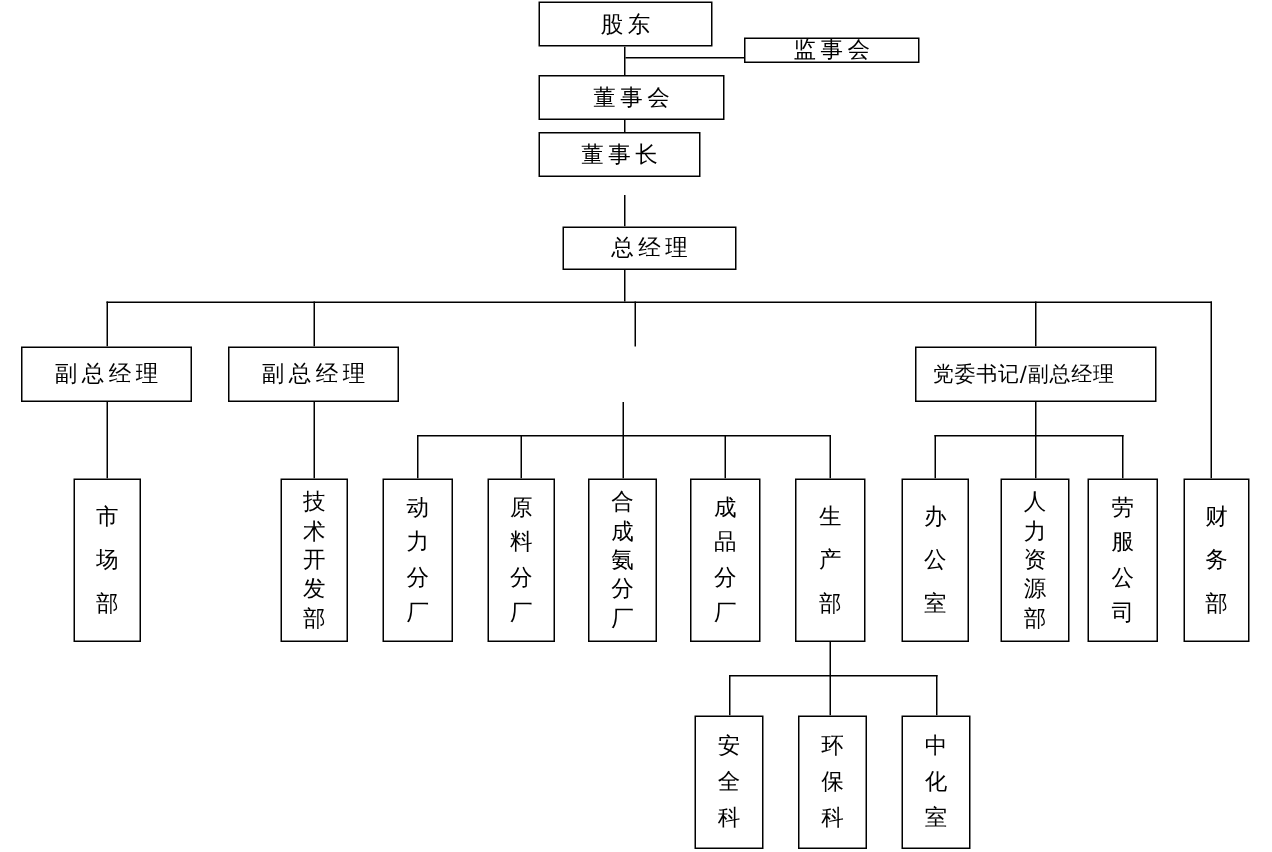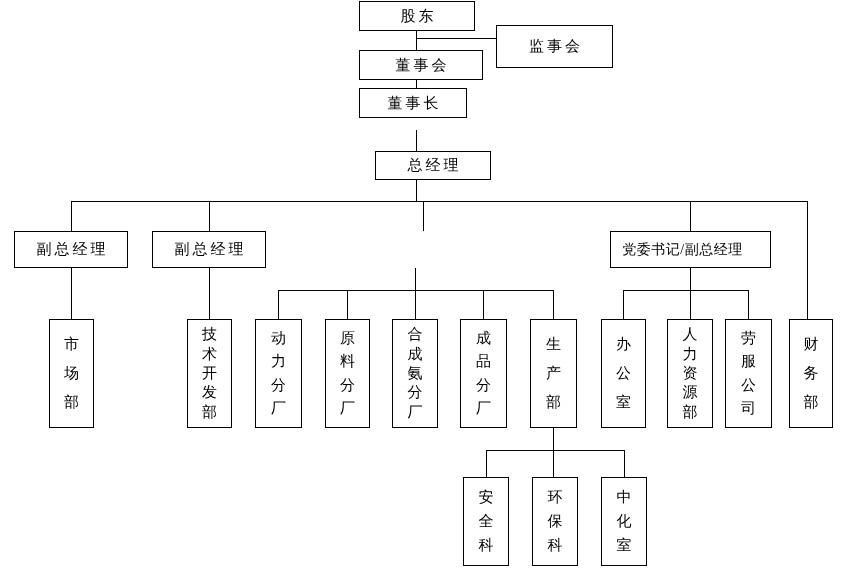--- a/index.html
+++ b/index.html
@@ -28,21 +28,20 @@
     display: flex;
     align-items: center;
     justify-content: center;
     font-size: 15px;
     line-height: 1;
     white-space: nowrap;
   }
   .node .lbl {
     letter-spacing: 3px;
     margin-right: -3px;
-    font-family: Liberation Serif, serif;
   }
   .node .lbl.mid {
     letter-spacing: 1px;
     margin-right: -1px;
   }
   .node .lbl.tight {
     font-size: 14px;
     letter-spacing: 0.5px;
     margin-right: 16px;
   }
@@ -94,21 +93,21 @@
 
   <div class="ln" style="left:553px;top:428px;width:1px;height:22px"></div>
   <div class="ln" style="left:486px;top:450px;width:139px;height:1px"></div>
   <div class="ln" style="left:486px;top:450px;width:1px;height:27px"></div>
   <div class="ln" style="left:553px;top:450px;width:1px;height:27px"></div>
   <div class="ln" style="left:624px;top:450px;width:1px;height:27px"></div>
 
   <div class="node" style="left:359px;top:1px;width:116px;height:30px">
     <span class="lbl">股东</span>
   </div>
-  <div class="node" style="left:496px;top:25px;width:117px;height:43px">
+  <div class="node" style="left:496px;top:25px;width:117px;height:17px">
     <span class="lbl">监事会</span>
   </div>
   <div class="node" style="left:359px;top:50px;width:124px;height:30px">
     <span class="lbl">董事会</span>
   </div>
   <div class="node" style="left:359px;top:88px;width:108px;height:30px">
     <span class="lbl">董事长</span>
   </div>
   <div class="node" style="left:375px;top:151px;width:116px;height:29px">
     <span class="lbl">总经理</span>

